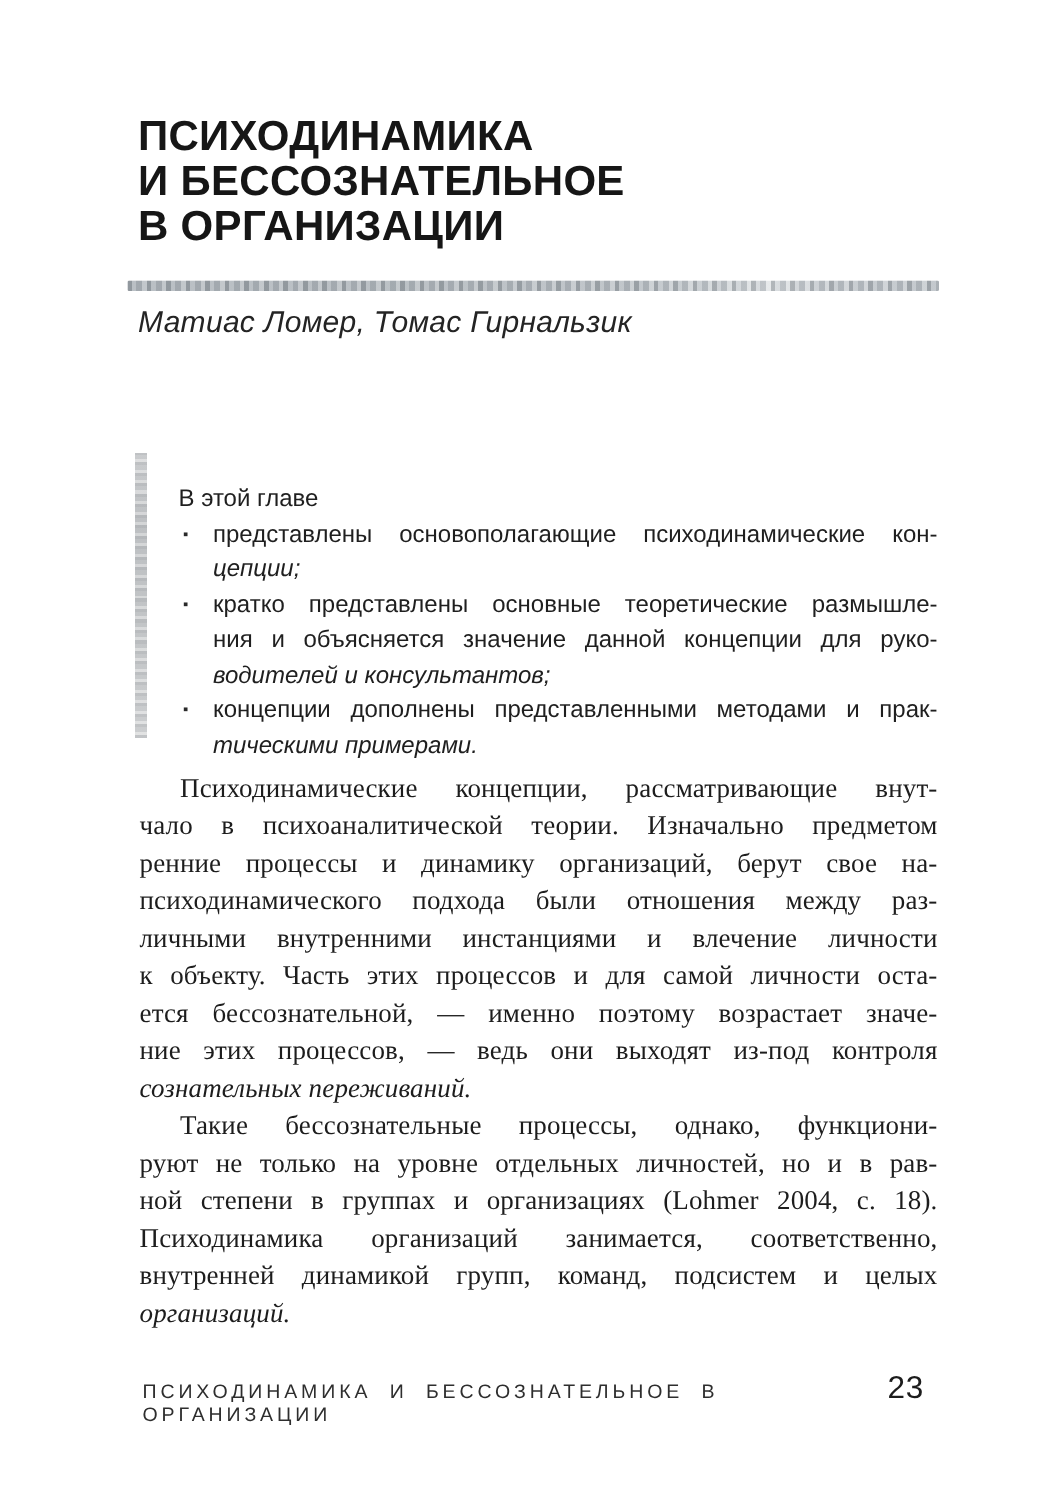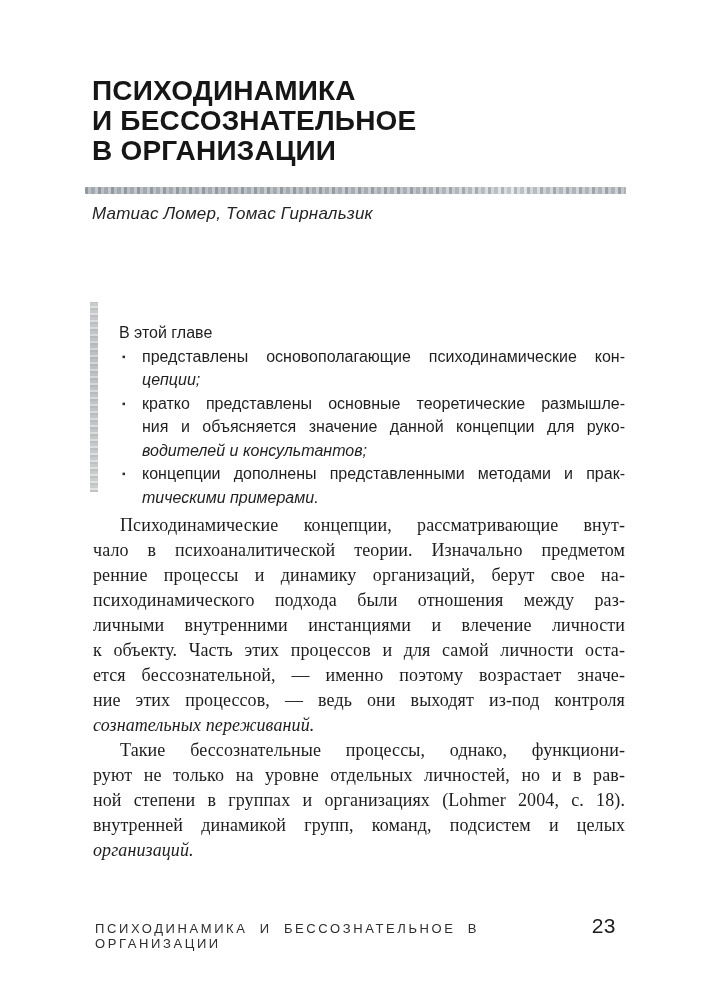--- a/index.html
+++ b/index.html
@@ -45,21 +45,21 @@
         #aeb4b9 0%, #b2b8bc 38%, #bcc1c5 62%, #d6dadc 74%,
         #ebedee 79%, #cdd1d4 86%, #c0c5c9 100%);
     filter: blur(0.4px);
   }
 
   .authors {
     position: absolute;
     left: 92px;
     top: 204px;
     font-style: italic;
-    font-size: 17px;
+    font-size: 20px;
     letter-spacing: 0.2px;
     color: #242424;
     text-align: right;
   }
 
   
   .overview {
     position: absolute;
     left: 90px;
     top: 301px;
@@ -191,20 +191,21 @@
         <div class="jline">личными внутренними инстанциями и влечение личности</div>
         <div class="jline">к объекту. Часть этих процессов и для самой личности оста-</div>
         <div class="jline">ется бессознательной, — именно поэтому возрастает значе-</div>
         <div class="jline">ние этих процессов, — ведь они выходят из-под контроля</div>
         <div class="jline last">сознательных переживаний.</div>
       </div>
     <div class="para">
         <div class="jline">Такие бессознательные процессы, однако, функциони-</div>
         <div class="jline">руют не только на уровне отдельных личностей, но и в рав-</div>
         <div class="jline">ной степени в группах и организациях (Lohmer 2004, с. 18).</div>
+        <div class="jline">Психодинамика организаций занимается, соответственно,</div>
         <div class="jline">внутренней динамикой групп, команд, подсистем и целых</div>
         <div class="jline last">организаций.</div>
       </div>
   </div>
 
   <div class="footer">
     <span class="running-title">ПСИХОДИНАМИКА И БЕССОЗНАТЕЛЬНОЕ В ОРГАНИЗАЦИИ</span>
     <span class="page-number">23</span>
   </div>
 

